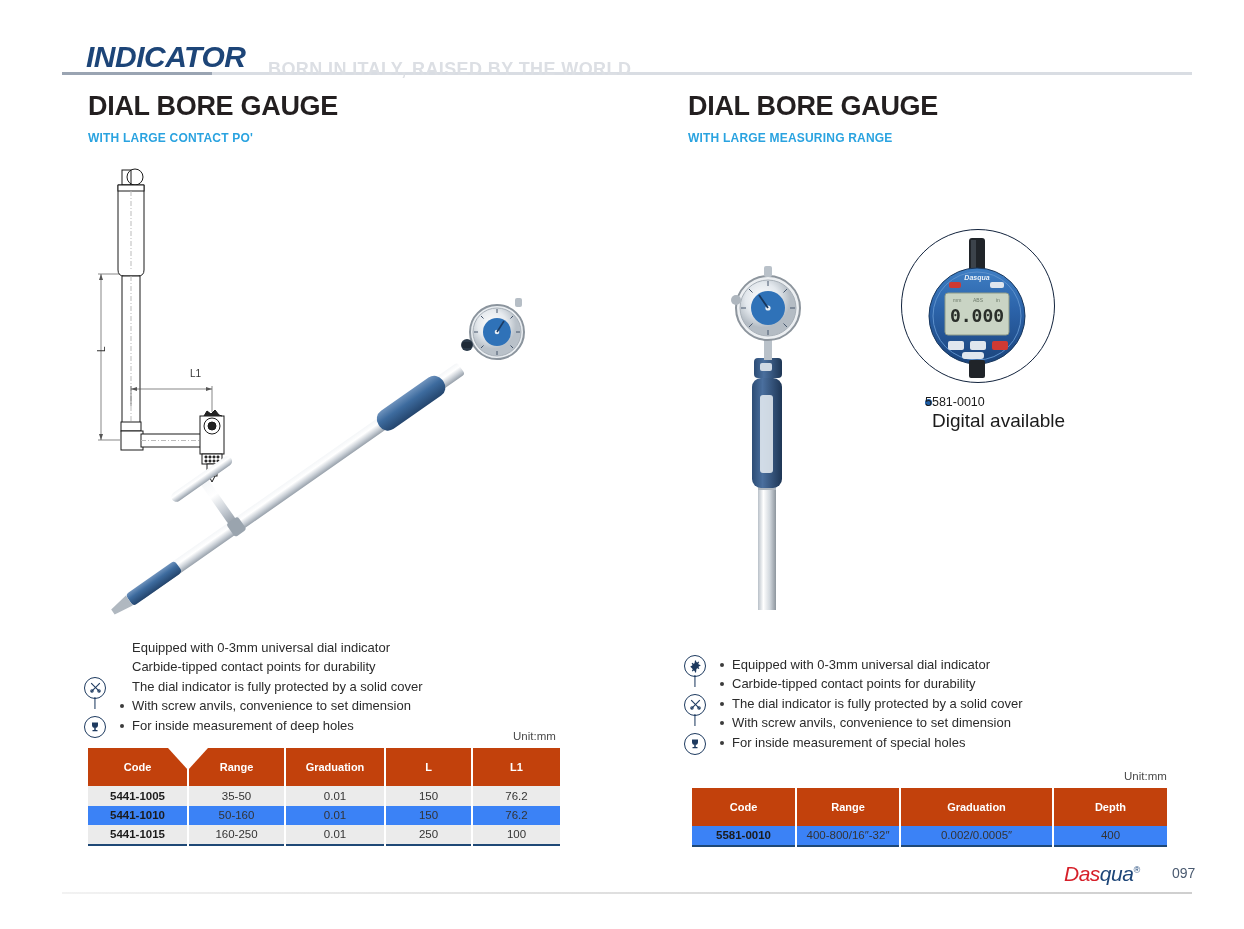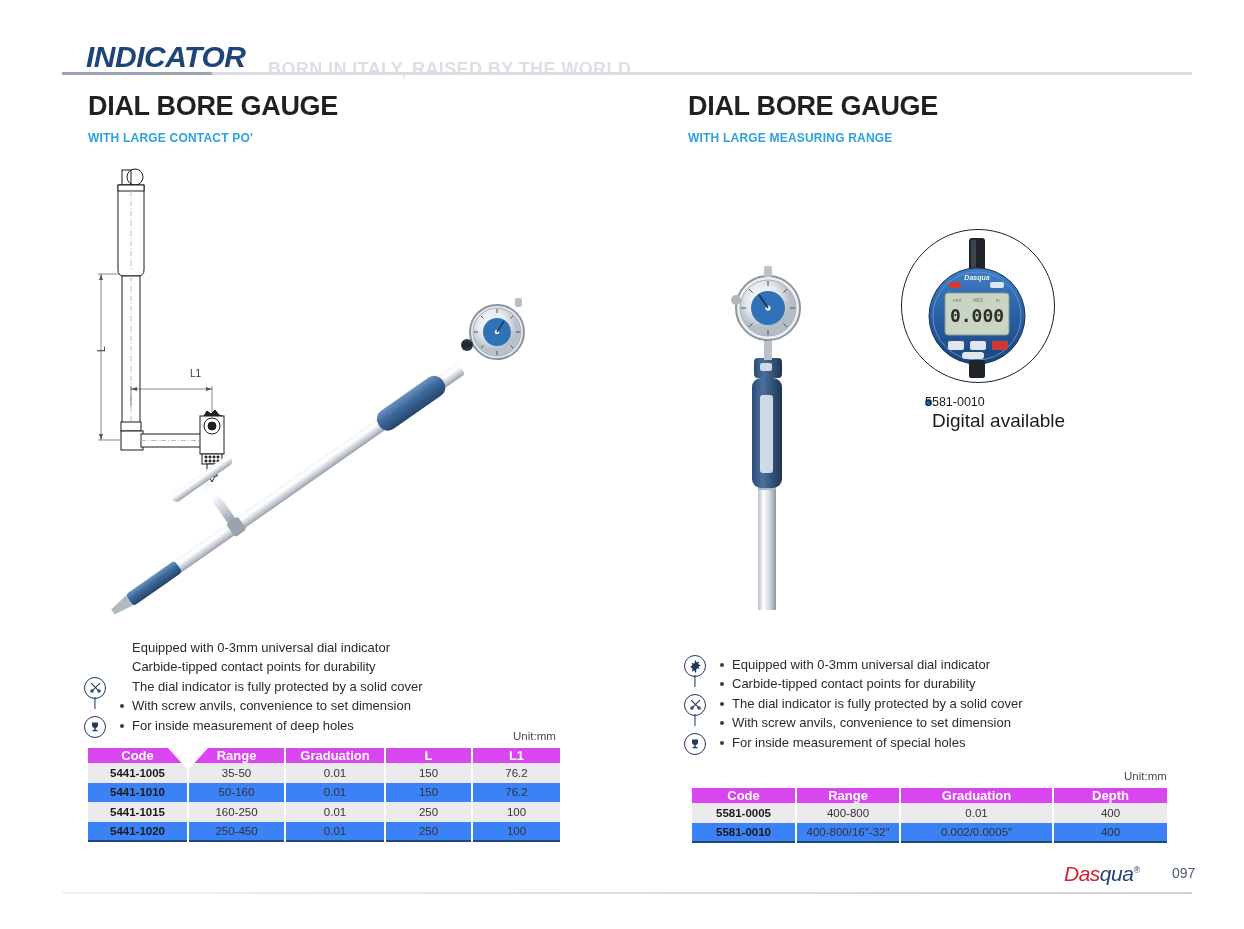--- a/index.html
+++ b/index.html
@@ -99,22 +99,22 @@
     border:1.3px solid #1d3a5f; display:flex; align-items:center; justify-content:center;
   }
   .ic-dash { width:22px; text-align:center; color:#1d3a5f; font-size:13px; line-height:12px; }
 
   
   .unit {
     position:absolute; font-size:11.5px; color:#4a4a4a;
   }
   .tbl { position:absolute; border-collapse:collapse; }
   .tbl th {
-    background:#d946ef; color:#ffffff; font-size:13px; font-weight:bold;
-    height:14px; text-align:center; border-right:2px solid #ffffff;
+    background:#c2410c; color:#ffffff; font-size:11px; font-weight:bold;
+    height:38px; text-align:center; border-right:2px solid #ffffff;
     position:relative;
   }
   .tbl th:last-child { border-right:none; }
   .tbl td {
     font-size:11.5px; color:#333; text-align:center; height:19.5px;
     border-right:2px solid #ffffff;
   }
   .tbl td:last-child { border-right:none; }
   .tbl td.code { font-weight:bold; color:#1b1b1b; }
   .tbl tr.alt td { background:#ebebeb; }
@@ -509,48 +509,35 @@
         <td>150</td>
         <td>76.2</td>
       </tr>
       <tr class="alt">
         <td class="code">5441-1015</td>
         <td>160-250</td>
         <td>0.01</td>
         <td>250</td>
         <td>100</td>
       </tr>
-      <tr class="plain">
-        <td class="code">5441-1020</td>
-        <td>250-450</td>
-        <td>0.01</td>
-        <td>250</td>
-        <td>100</td>
-      </tr>
     </tbody>
   </table>
   <div class="hdr-notch" style="left:168px; top:748px;"></div>
 
   <div class="unit" style="left:1124px; top:770px;">Unit:mm</div>
   <table class="tbl" id="tbl-right" style="left:692px; top:788px; width:475px;">
     <thead>
         <tr>
       <th style="width:104px">Code</th>
       <th style="width:104px">Range</th>
       <th style="width:153px">Graduation</th>
       <th style="width:114px">Depth</th>
     </tr>
       </thead>
     <tbody>
-      <tr class="alt">
-        <td class="code">5581-0005</td>
-        <td>400-800</td>
-        <td>0.01</td>
-        <td>400</td>
-      </tr>
       <tr class="plain">
         <td class="code">5581-0010</td>
         <td>400-800/16″-32″</td>
         <td>0.002/0.0005″</td>
         <td>400</td>
       </tr>
     </tbody>
   </table>
 
   <div class="footer-line"></div>

